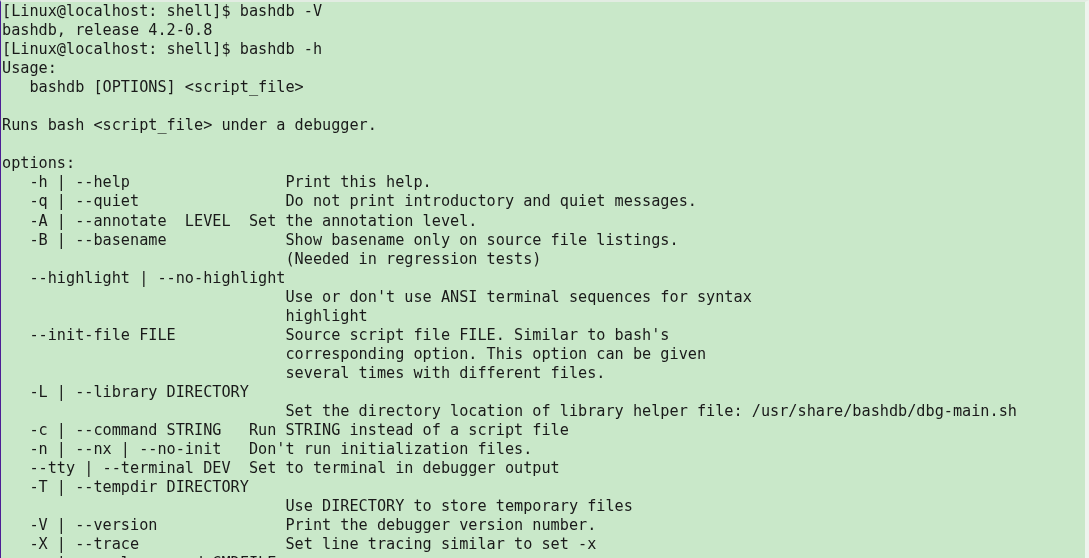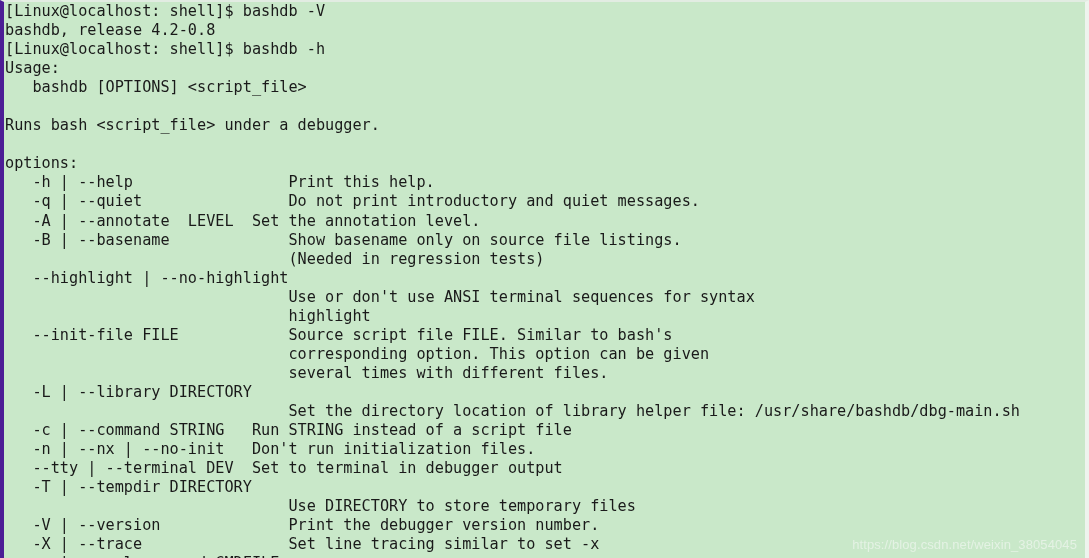--- a/index.html
+++ b/index.html
@@ -9,21 +9,21 @@
   }
   body {
     font-family: "DejaVu Sans Mono", "Liberation Mono", monospace;
   }
   #terminal {
     position: relative;
     width: 1089px;
     height: 558px;
     box-sizing: border-box;
     background: #c9e8c9;
-    border-left: 4px solid #4c1d95;
+    border-left: 1px solid #4c1d95;
     border-top: 2px solid #e2ece2;
     border-right: 4px solid #eef4ee;
     overflow: hidden;
   }
   #screen {
     position: absolute;
     left: 0;
     top: 0;
     padding: 0px 0 0 1px;
     margin: 0;
@@ -50,14 +50,13 @@
     letter-spacing: 0.1px;
     pointer-events: none;
     user-select: none;
   }
 </style>
 </head>
 <body>
 
 <div id="terminal">
   <div id="screen"><span class="line">[Linux@localhost: shell]$ bashdb -V</span><span class="line">bashdb, release 4.2-0.8</span><span class="line">[Linux@localhost: shell]$ bashdb -h</span><span class="line">Usage:</span><span class="line">   bashdb [OPTIONS] &lt;script_file&gt;</span><span class="line"></span><span class="line">Runs bash &lt;script_file&gt; under a debugger.</span><span class="line"></span><span class="line">options:</span><span class="line">   -h | --help                 Print this help.</span><span class="line">   -q | --quiet                Do not print introductory and quiet messages.</span><span class="line">   -A | --annotate  LEVEL  Set the annotation level.</span><span class="line">   -B | --basename             Show basename only on source file listings.</span><span class="line">                               (Needed in regression tests)</span><span class="line">   --highlight | --no-highlight</span><span class="line">                               Use or don't use ANSI terminal sequences for syntax</span><span class="line">                               highlight</span><span class="line">   --init-file FILE            Source script file FILE. Similar to bash's</span><span class="line">                               corresponding option. This option can be given</span><span class="line">                               several times with different files.</span><span class="line">   -L | --library DIRECTORY</span><span class="line">                               Set the directory location of library helper file: /usr/share/bashdb/dbg-main.sh</span><span class="line">   -c | --command STRING   Run STRING instead of a script file</span><span class="line">   -n | --nx | --no-init   Don't run initialization files.</span><span class="line">   --tty | --terminal DEV  Set to terminal in debugger output</span><span class="line">   -T | --tempdir DIRECTORY</span><span class="line">                               Use DIRECTORY to store temporary files</span><span class="line">   -V | --version              Print the debugger version number.</span><span class="line">   -X | --trace                Set line tracing similar to set -x</span><span class="line">   -x | --eval-command CMDFILE</span></div>
-  <div id="watermark">https://blog.csdn.net/weixin_38054045</div>
 </div>
 
 </body></html>

